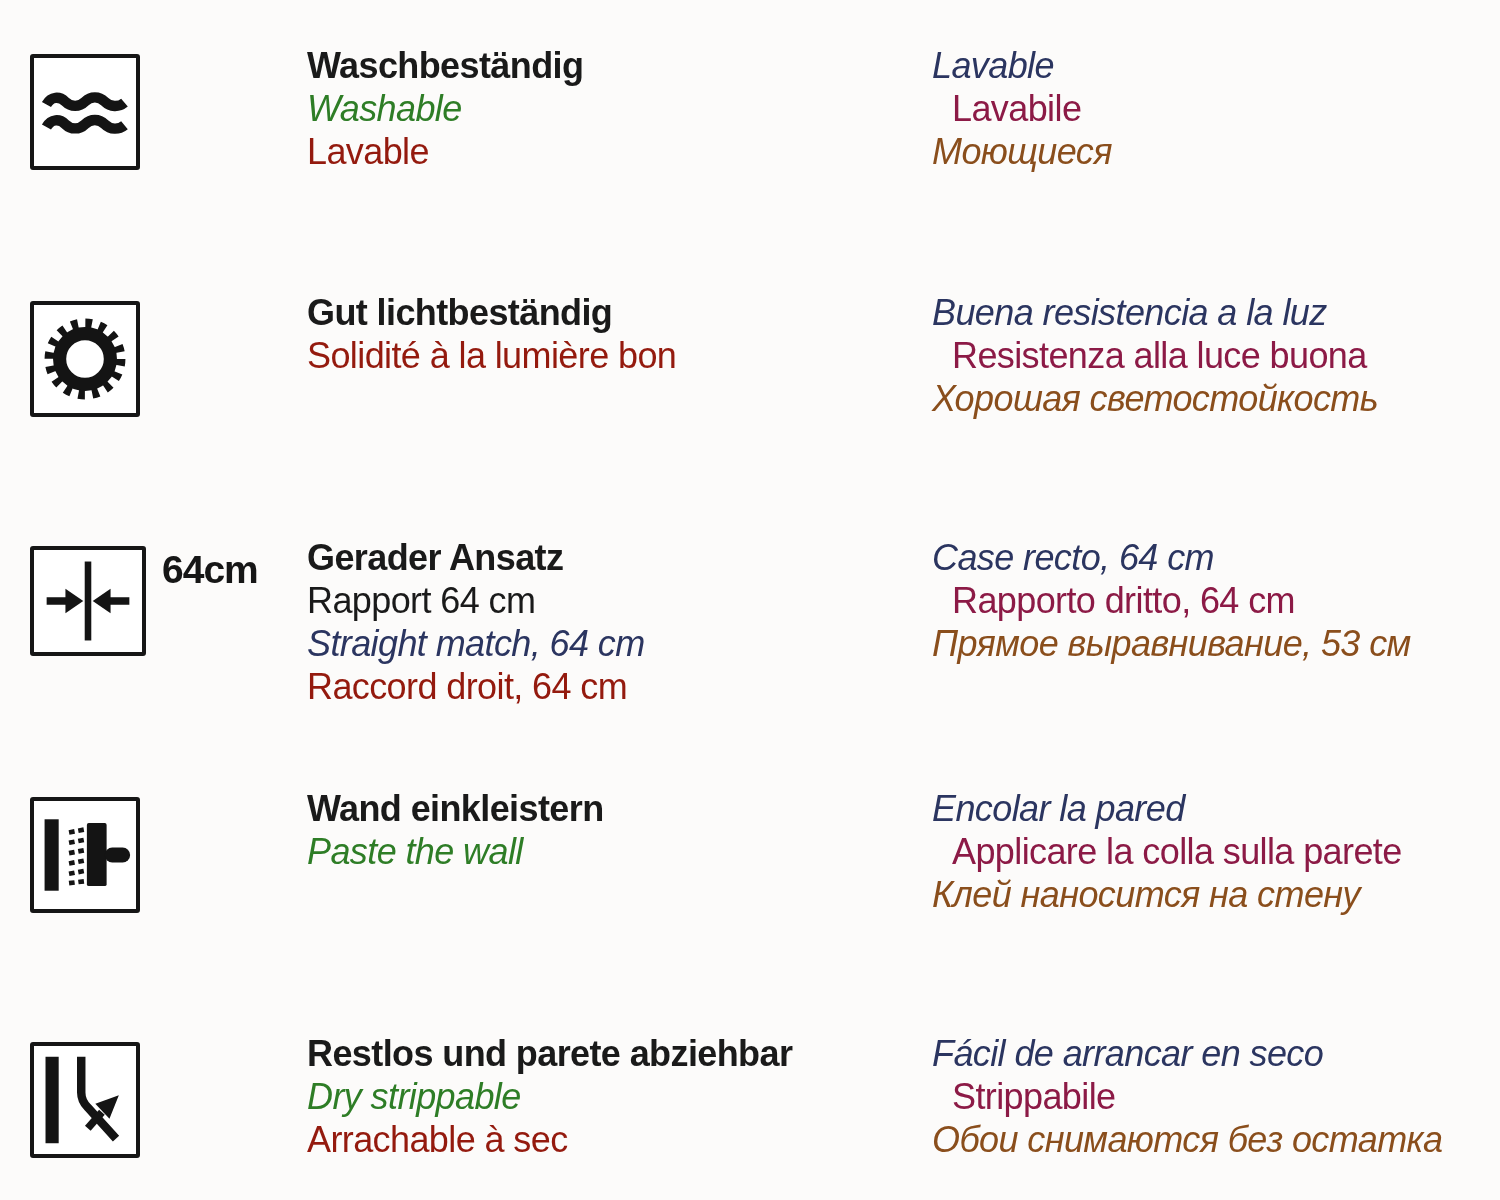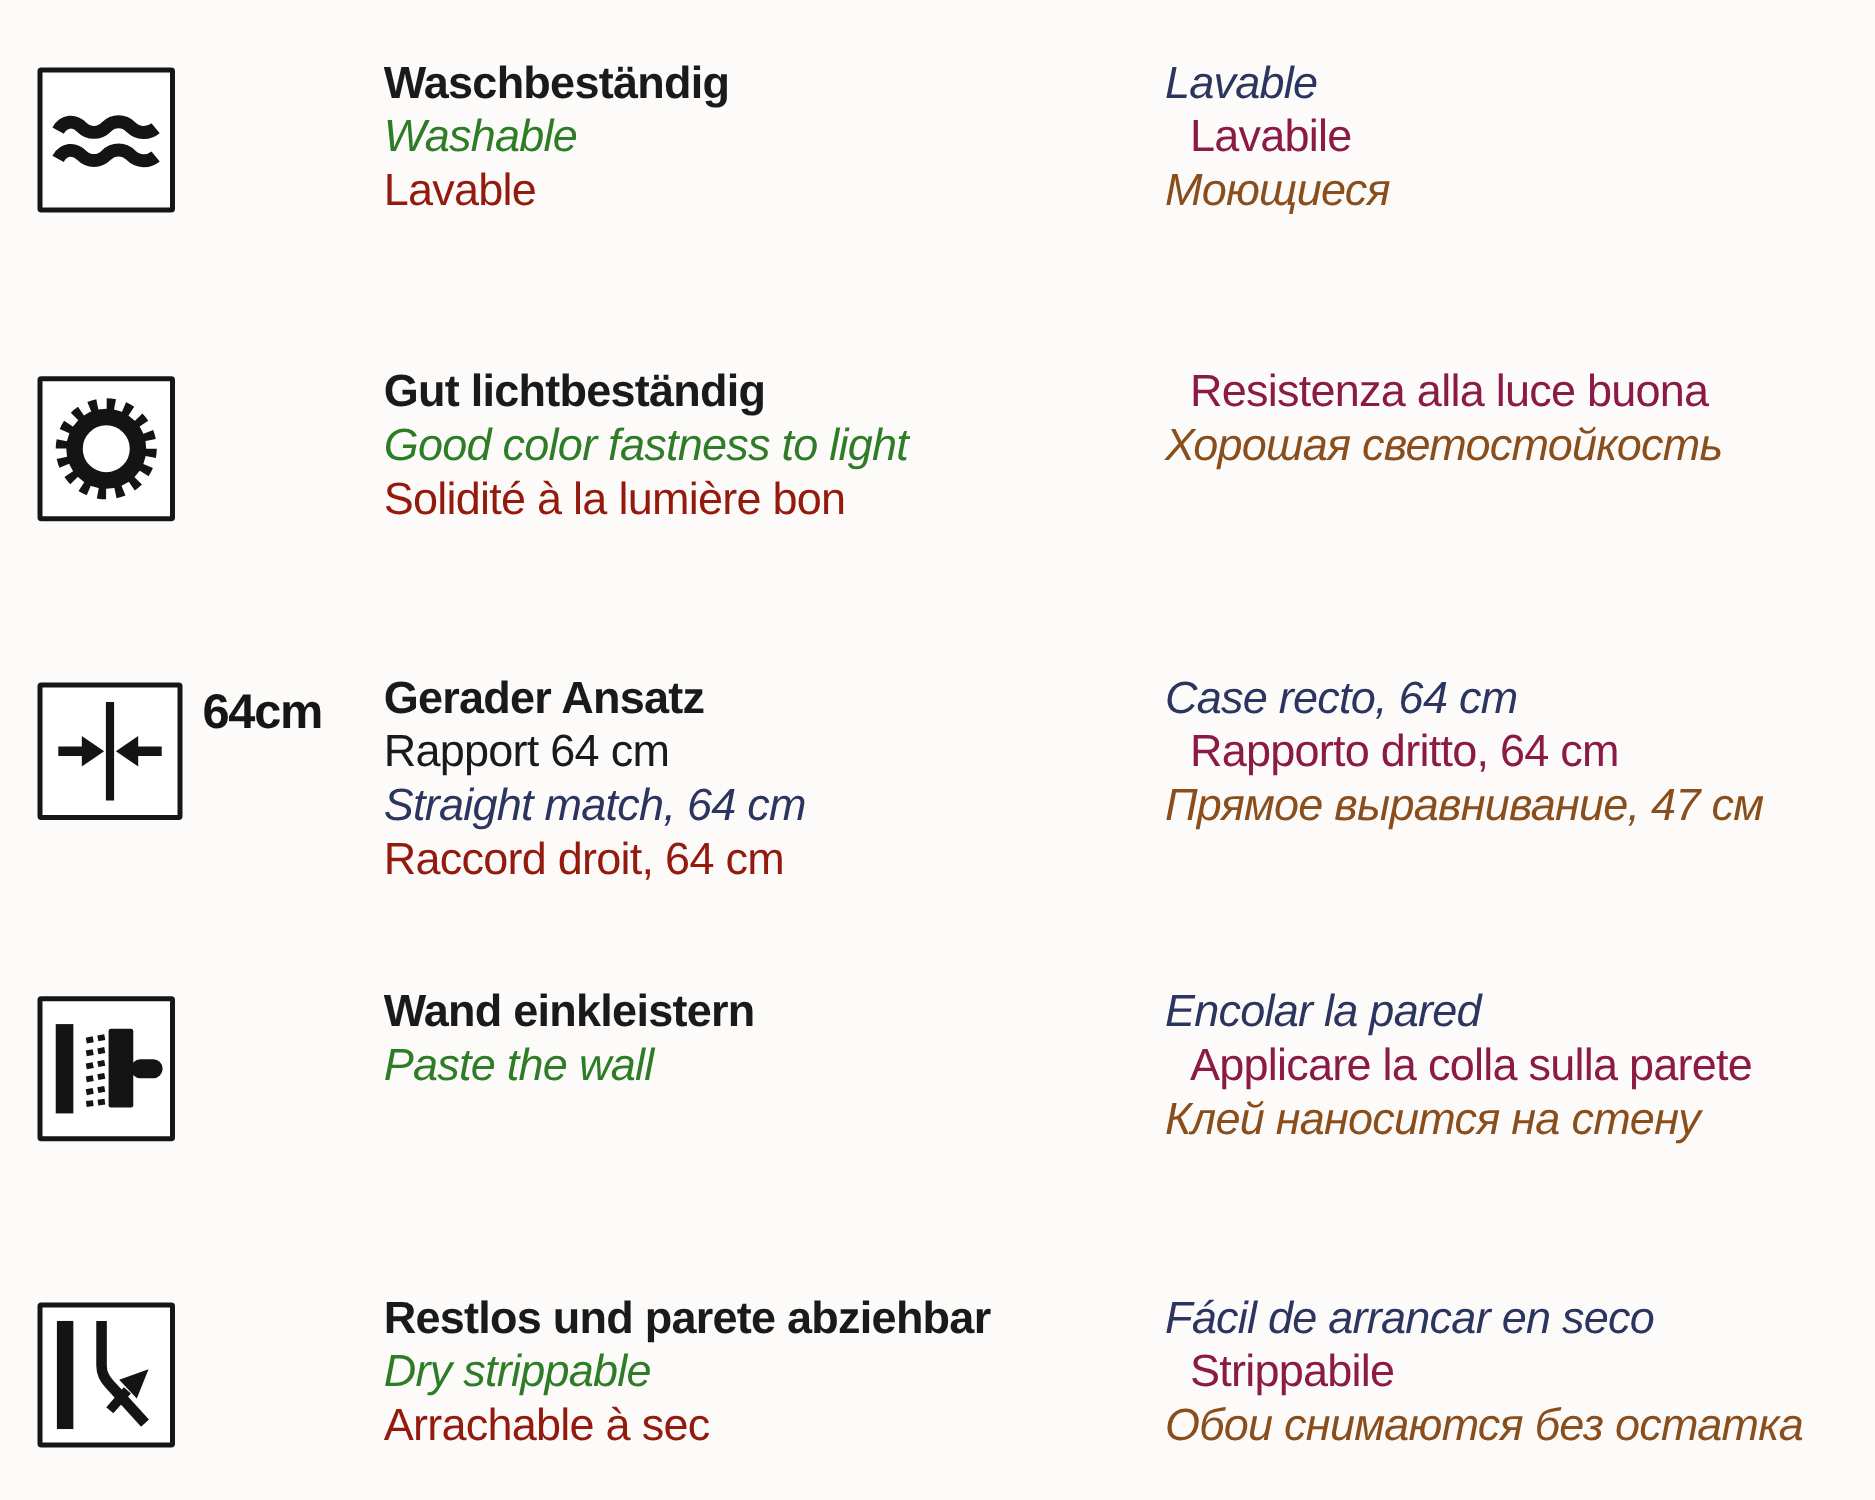--- a/index.html
+++ b/index.html
@@ -60,24 +60,24 @@
   <div class="icon-cell">
     <div class="icon-box">
       <svg width="94" height="100" viewBox="0 0 100 104">
         <circle class="ink" cx="50" cy="52" r="27" stroke-width="14"></circle>
         <circle class="ink" cx="50" cy="52" r="38" stroke-width="10" stroke-dasharray="7 7.93"></circle>
       </svg>
     </div>
   </div>
   <div class="col mid">
     <div class="L Lb">Gut lichtbeständig</div>
-    <div class="L Lg">Good color fastness to light</div>
     <div class="L Lr">Solidité à la lumière bon</div>
   </div>
   <div class="col rgt">
+    <div class="L Ln">Buena resistencia a la luz</div>
     <div class="L Lm">Resistenza alla luce buona</div>
     <div class="L Lw">Хорошая светостойкость</div>
   </div>
 </section>
 
 <section class="row" style="top:536px">
   <div class="icon-cell">
     <div class="icon-box" style="width:108px;height:102px">
       <svg width="100" height="94" viewBox="0 0 104 100">
         <line class="ink" stroke-width="7" x1="52" y1="8" x2="52" y2="92"></line>
@@ -91,21 +91,21 @@
   </div>
   <div class="col mid">
     <div class="L Lb">Gerader Ansatz</div>
     <div class="L Lk">Rapport 64 cm</div>
     <div class="L Ln">Straight match, 64 cm</div>
     <div class="L Lr">Raccord droit, 64 cm</div>
   </div>
   <div class="col rgt">
     <div class="L Ln">Case recto, 64 cm</div>
     <div class="L Lm">Rapporto dritto, 64 cm</div>
-    <div class="L Lw">Прямое выравнивание, 47 см</div>
+    <div class="L Lw">Прямое выравнивание, 53 см</div>
   </div>
 </section>
 
 <section class="row" style="top:787px">
   <div class="icon-cell">
     <div class="icon-box">
       <svg width="94" height="100" viewBox="0 0 100 104">
         <rect class="fill" x="7" y="14" width="15" height="76"></rect>
         <rect class="fill" x="52" y="18" width="21" height="67" rx="2"></rect>
         <rect class="fill" x="71" y="44" width="27" height="16" rx="8"></rect>

